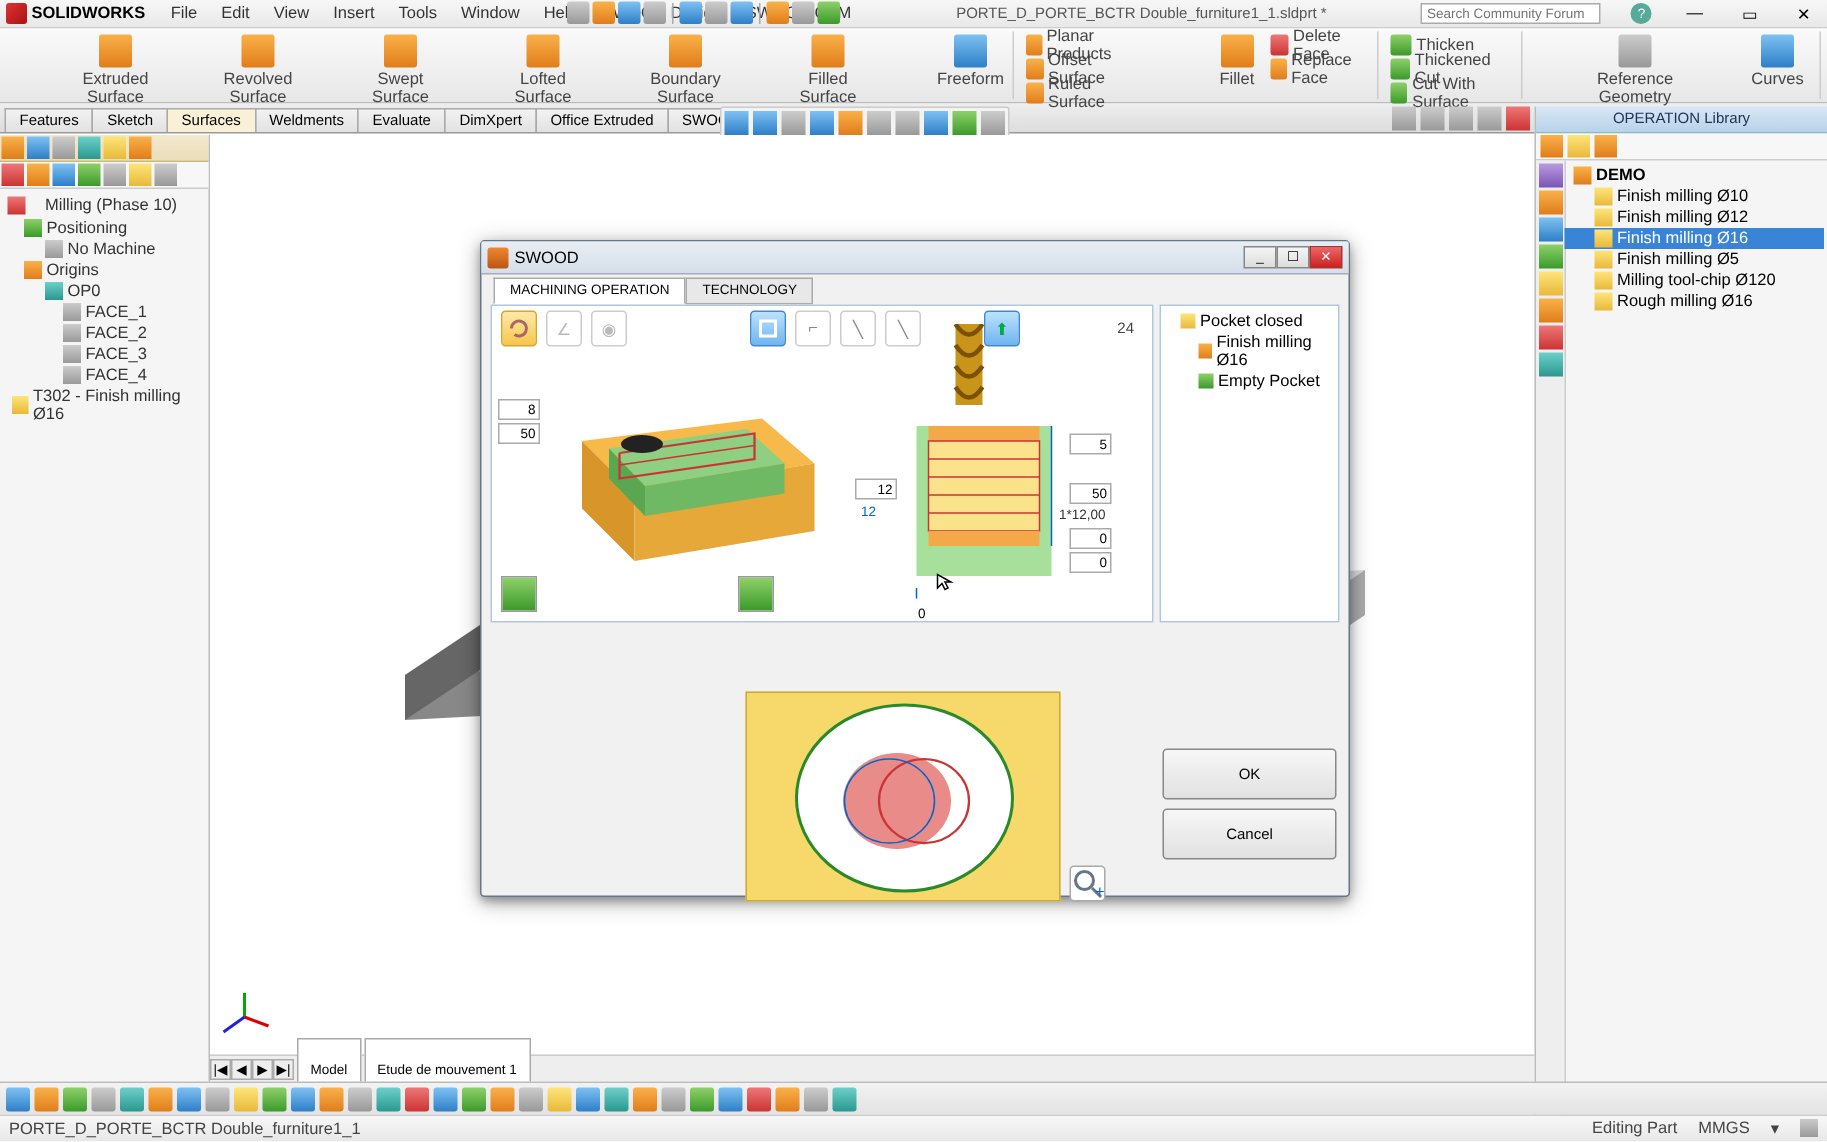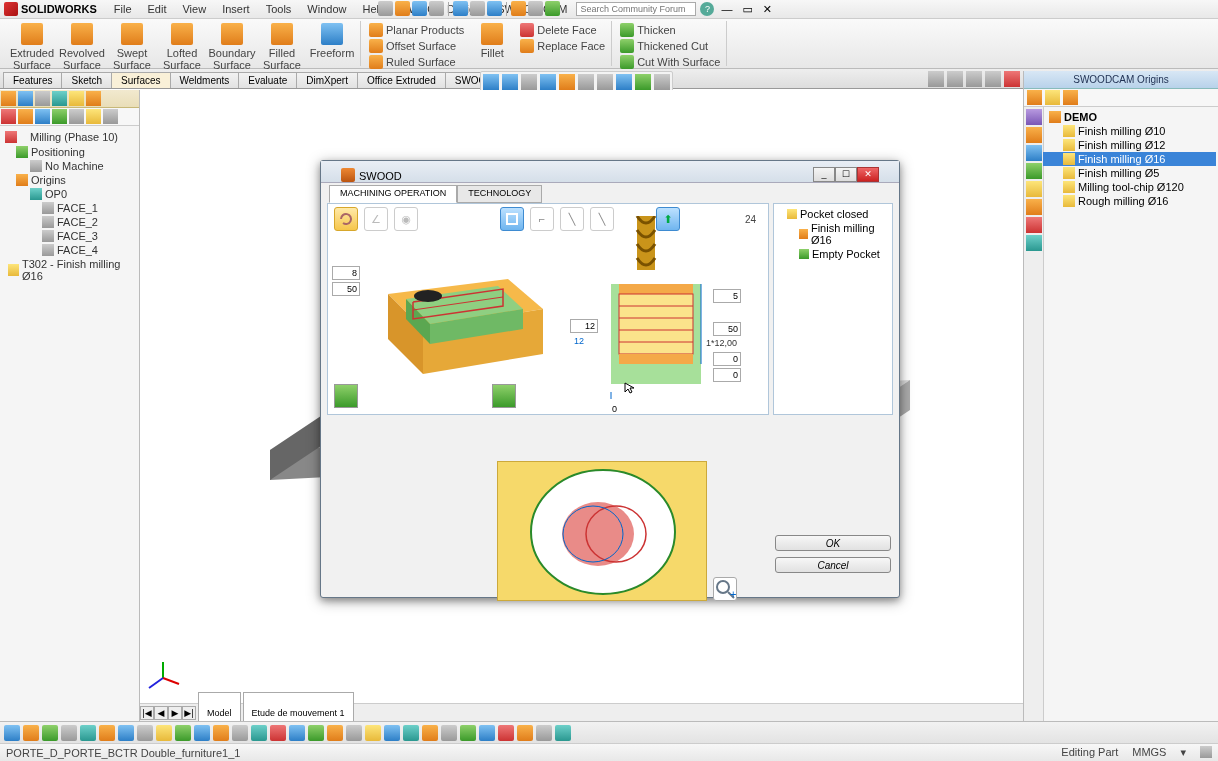--- a/index.html
+++ b/index.html
@@ -5,27 +5,27 @@
 * { margin: 0; padding: 0; box-sizing: border-box; font-family: Tahoma, Arial, sans-serif; font-size: 11px; }
 body { width: 1218px; height: 761px; background: #fff; overflow: hidden; position: relative; }
 
 
 .menu-bar { height: 19px; background: linear-gradient(#f7f7f7,#e8e8e8); border-bottom: 1px solid #ccc; display: flex; align-items: center; padding-left: 4px; gap: 2px; }
 .app-title { display: flex; align-items: center; gap: 3px; margin-right: 8px; }
 .sw-logo { width: 14px; height: 14px; background: linear-gradient(135deg,#d33,#a11); border-radius: 2px; }
 .menu-item { padding: 1px 7px; color: #333; cursor: default; }
 .doc-title { flex: 1; text-align: center; color: #555; font-size: 10px; }
 .search-box { width: 120px; height: 14px; border: 1px solid #aaa; font-size: 9px; padding: 0 3px; background: #fff; }
-.menu-right { display: flex; align-items: center; gap: 4px; margin-right: 8px; }
+.menu-right { display: flex; align-items: center; gap: 20px; margin-right: 8px; }
 .qmark { width: 14px; height: 14px; background: #5a9; border-radius: 50%; color: #fff; text-align: center; line-height: 14px; font-size: 9px; }
 
 
 .ribbon { height: 50px; background: linear-gradient(#fafafa,#e7e7e7); border-bottom: 1px solid #bbb; display: flex; align-items: stretch; padding: 2px 4px; gap: 2px; }
 .rib-group { display: flex; flex-direction: row; align-items: flex-start; padding: 0 4px; border-right: 1px solid #ccc; gap: 2px; }
-.rib-btn { display: flex; flex-direction: column; align-items: center; justify-content: flex-start; width: 48px; padding: 2px 1px; font-size: 9px; color: #444; cursor: default; text-align: center; line-height: 1.1; }
+.rib-btn { display: flex; flex-direction: column; align-items: center; justify-content: flex-start; width: 48px; padding: 2px 1px; font-size: 9px; color: #444; cursor: default; text-align: center; line-height: 1.1; margin-left: 45px; }
 .rib-ico { width: 22px; height: 22px; margin-bottom: 2px; border-radius: 2px; }
 .rib-small { display: flex; flex-direction: column; gap: 1px; padding: 1px 2px; }
 .rib-sm-item { display: flex; align-items: center; gap: 3px; font-size: 9px; color: #444; height: 15px; cursor: default; }
 .rib-sm-ico { width: 14px; height: 14px; border-radius: 2px; }
 .qat { position: absolute; top: 1px; left: 378px; display: flex; gap: 2px; align-items: center; }
 .qat-ico { width: 15px; height: 15px; border-radius: 2px; }
 .qat-sep { width: 1px; height: 14px; background: #aaa; margin: 0 2px; }
 
 
 .tabs { height: 20px; background: linear-gradient(#eee,#ddd); display: flex; align-items: flex-end; padding-left: 3px; gap: 0; border-bottom: 1px solid #999; }
@@ -74,21 +74,21 @@
 .bottom-tb { position: absolute; left: 0; bottom: 18px; right: 0; height: 22px; background: linear-gradient(#f2f2f2,#e3e3e3); border-top: 1px solid #bbb; display: flex; align-items: center; gap: 3px; padding: 0 4px; }
 .bt-ico { width: 16px; height: 16px; border-radius: 2px; }
 
 
 .status { position: absolute; left: 0; bottom: 0; right: 0; height: 18px; background: linear-gradient(#f7f7f7,#e8e8e8); border-top: 1px solid #ccc; display: flex; align-items: center; font-size: 10px; color: #444; padding: 0 6px; }
 .status-right { margin-left: auto; display: flex; gap: 14px; }
 
 
 .dlg-shadow { position: absolute; top: 163px; left: 320px; width: 580px; height: 438px; background: rgba(0,0,0,0.25); border-radius: 4px; filter: blur(3px); }
 .dlg { position: absolute; top: 160px; left: 320px; width: 580px; height: 438px; background: #f1f1f1; border: 1px solid #678; border-radius: 3px; box-shadow: 0 3px 14px rgba(0,0,0,0.35); }
-.dlg-title { height: 22px; background: linear-gradient(#e9eef5,#d5dfe9); border-bottom: 1px solid #aab; display: flex; align-items: flex-end; padding: 0 20px; font-size: 11px; }
+.dlg-title { height: 22px; background: linear-gradient(#e9eef5,#d5dfe9); border-bottom: 1px solid #aab; display: flex; align-items: center; padding: 0 4px; font-size: 11px; }
 .dlg-title-ico { width: 14px; height: 14px; background: linear-gradient(#e83,#b51); border-radius: 2px; margin-right: 4px; }
 .dlg-winbtns { margin-left: auto; display: flex; gap: 0; }
 .dlg-winbtn { width: 22px; height: 15px; border: 1px solid #888; background: linear-gradient(#f5f5f5,#ddd); text-align: center; font-size: 9px; line-height: 13px; }
 .dlg-close { background: linear-gradient(#e66,#c22); color: #fff; border-color: #a33; }
 
 .dlg-tabs { height: 20px; display: flex; padding: 2px 4px 0 8px; }
 .dlg-tab { padding: 2px 10px; font-size: 9px; background: #e8e8e8; border: 1px solid #aaa; cursor: default; }
 .dlg-tab.active { background: #fff; border-bottom-color: #fff; }
 
 .dlg-body { position: absolute; top: 42px; left: 6px; right: 130px; bottom: 6px; }
@@ -110,21 +110,21 @@
 .bottom-preview { position: absolute; left: 170px; top: 258px; width: 210px; height: 140px; background: #f6d96a; border: 1px solid #cca93b; }
 .zoom-btn { position: absolute; right: 8px; bottom: 8px; width: 24px; height: 24px; border: 1px solid #aaa; background: #fff; border-radius: 3px; }
 
 .dlg-right { position: absolute; top: 42px; right: 6px; width: 120px; bottom: 6px; }
 .op-tree-box { height: 212px; background: #fff; border: 1px solid #b0c6da; padding: 3px; font-size: 9px; }
 .op-tree-item { display: flex; align-items: center; gap: 3px; padding: 1px 0 1px 10px; }
 .op-tree-item.sub { padding-left: 22px; }
 .op-ico { width: 10px; height: 10px; }
 
 .dlg-btns { position: absolute; bottom: 18px; right: 2px; display: flex; flex-direction: column; gap: 6px; width: 116px; }
-.dlg-btn { height: 16px; border: 1px solid #888; border-radius: 3px; background: linear-gradient(#f7f7f7,#e1e1e1); font-size: 10px; cursor: default; font-style: italic; }
+.dlg-btn { height: 34px; border: 1px solid #888; border-radius: 3px; background: linear-gradient(#f7f7f7,#e1e1e1); font-size: 10px; cursor: default; }
 
 
 .c-orange{background:linear-gradient(#f9b14a,#e07d1a);} .c-blue{background:linear-gradient(#7fc1f2,#2d7fc7);} .c-green{background:linear-gradient(#8ed06a,#3b9a2a);} .c-red{background:linear-gradient(#e77,#c33);} .c-grey{background:linear-gradient(#ccc,#999);} .c-yellow{background:linear-gradient(#fde57a,#e8b93a);} .c-purple{background:linear-gradient(#b89ae0,#7a56b5);} .c-teal{background:linear-gradient(#6dd0c9,#2a9890);}
 </style>
 </head>
 <body>
 
 <div class="menu-bar">
   <div class="app-title">
     <div class="sw-logo"></div>
@@ -132,20 +132,21 @@
   </div>
   <span class="menu-item">File</span>
   <span class="menu-item">Edit</span>
   <span class="menu-item">View</span>
   <span class="menu-item">Insert</span>
   <span class="menu-item">Tools</span>
   <span class="menu-item">Window</span>
   <span class="menu-item">Help</span>
   <span class="menu-item">SWOOD Design</span>
   <span class="menu-item">SWOOD CAM</span>
+  <div class="doc-title">PORTE_D_PORTE_BCTR Double_furniture1_1.sldprt *</div>
   <div class="menu-right">
     <input class="search-box" placeholder="Search Community Forum" style="">
     <div class="qmark">?</div>
     <span style="padding:0 3px">—</span>
     <span style="padding:0 3px">▭</span>
     <span style="padding:0 3px">✕</span>
   </div>
 </div>
 
 <div class="qat">
@@ -232,20 +233,30 @@
         </div>
       <div class="rib-sm-item">
           <div class="rib-sm-ico c-green"></div>
           <span>Thickened Cut</span>
         </div>
       <div class="rib-sm-item">
           <div class="rib-sm-ico c-green"></div>
           <span>Cut With Surface</span>
         </div>
     </div>
+  </div>
+  <div class="rib-group">
+    <div class="rib-btn">
+        <div class="rib-ico c-grey"></div>
+        <span>Reference Geometry</span>
+      </div>
+    <div class="rib-btn">
+        <div class="rib-ico c-blue"></div>
+        <span>Curves</span>
+      </div>
   </div>
 </div>
 
 <div class="tabs">
   <div class="tab">Features</div>
   <div class="tab">Sketch</div>
   <div class="tab active">Surfaces</div>
   <div class="tab">Weldments</div>
   <div class="tab">Evaluate</div>
   <div class="tab">DimXpert</div>
@@ -354,21 +365,21 @@
         <span>◀</span>
         <span>▶</span>
         <span>▶|</span>
       </div>
     <div class="gfx-tab">Model</div>
     <div class="gfx-tab">Etude de mouvement 1</div>
   </div>
 </div>
 
 <div class="right-panel">
-  <div class="rp-title">SWOODCAM Origins</div>
+  <div class="rp-title">OPERATION Library</div>
   <div class="rp-toolbar">
     <div class="lp-tb-ico c-orange"></div>
     <div class="lp-tb-ico c-yellow"></div>
     <div class="lp-tb-ico c-orange"></div>
   </div>
   <div class="rp-side-icons">
     <div class="rp-side-ico c-purple"></div>
     <div class="rp-side-ico c-orange"></div>
     <div class="rp-side-ico c-blue"></div>
     <div class="rp-side-ico c-green"></div>

